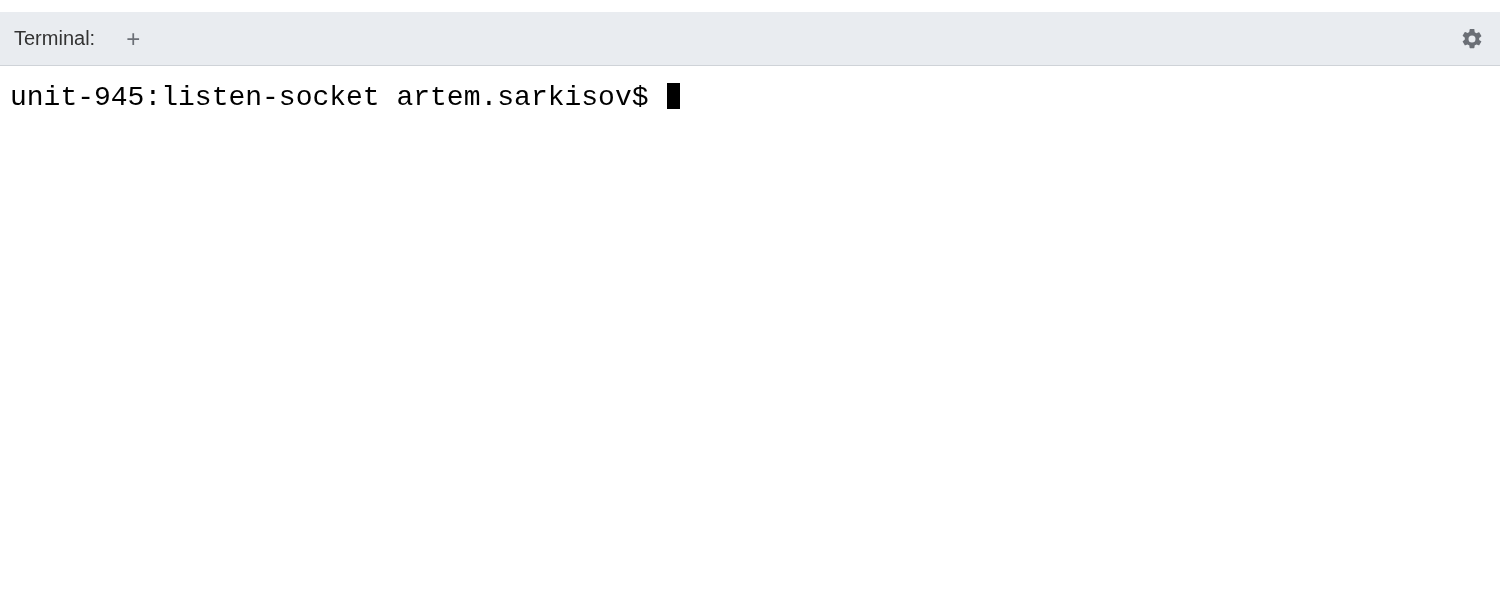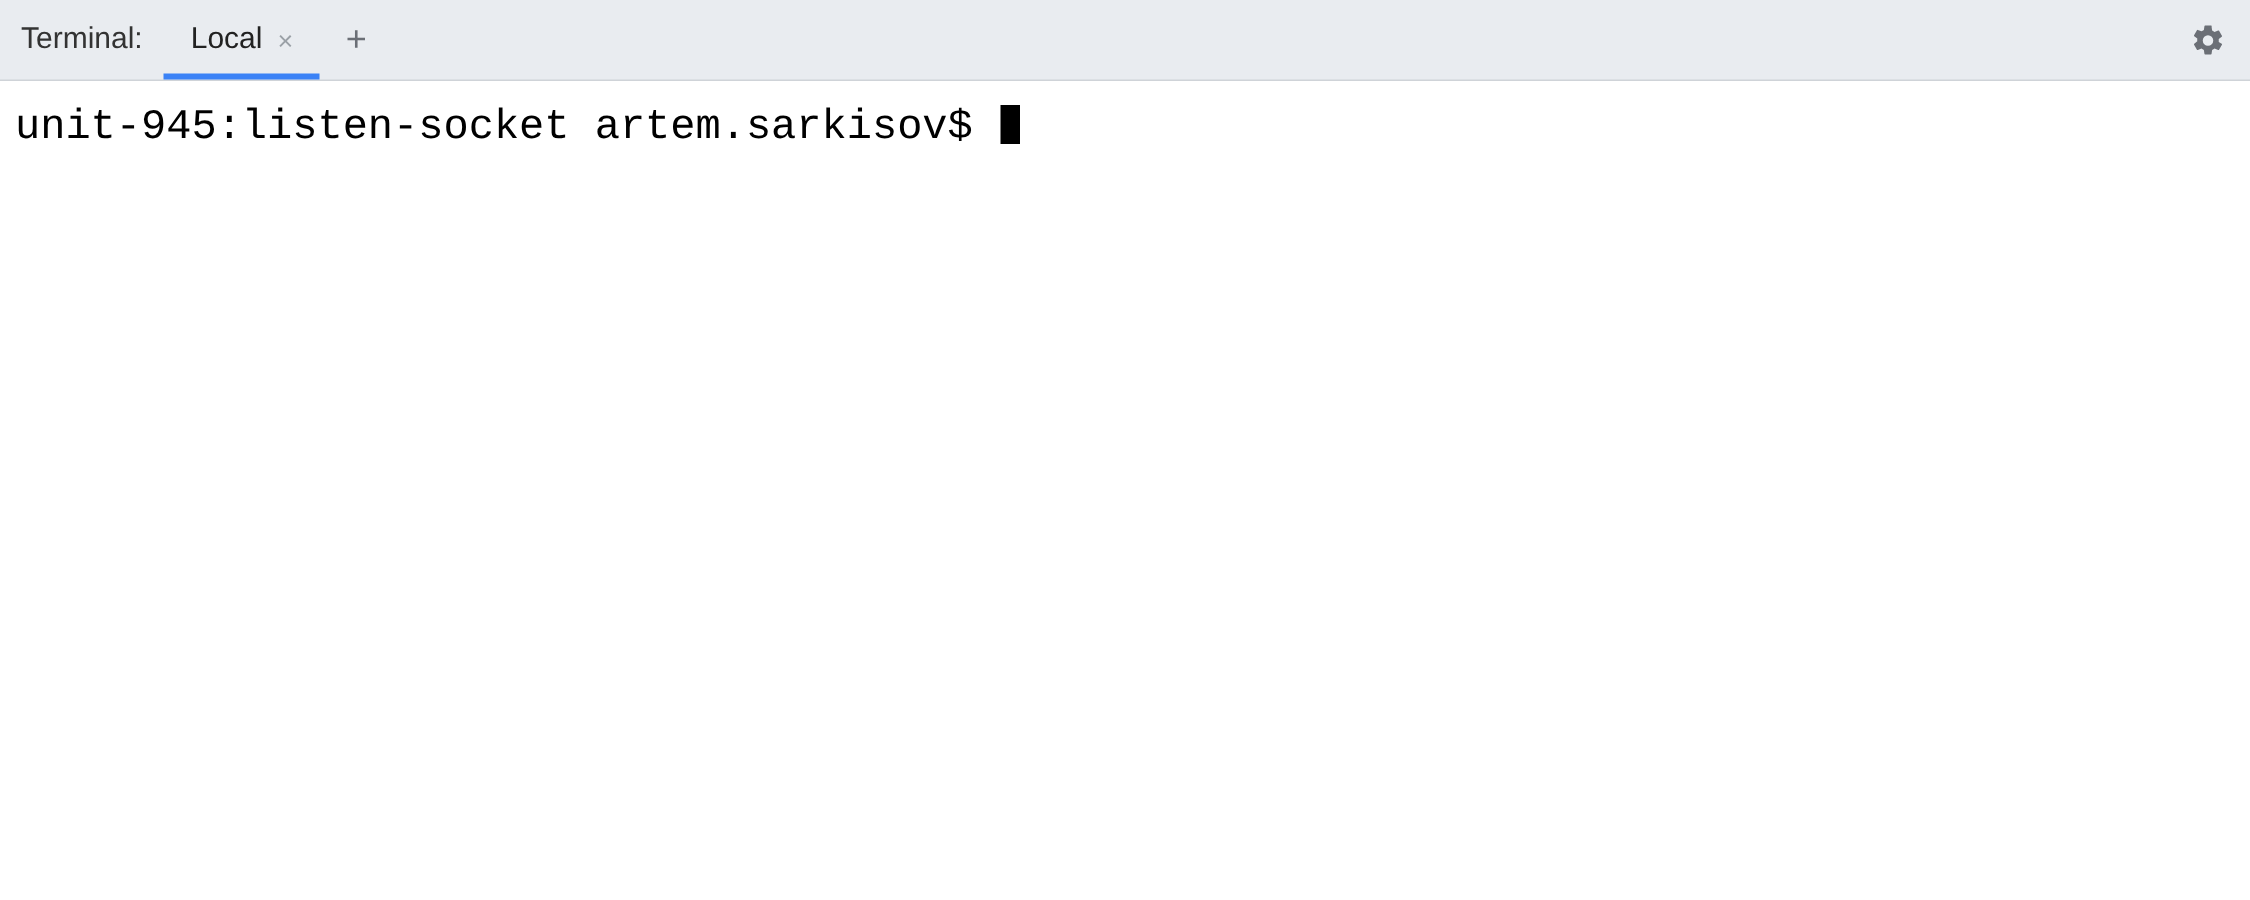--- a/index.html
+++ b/index.html
@@ -1,21 +1,21 @@
 <!DOCTYPE html>
 <html><head>
   <meta charset="utf-8">
   <style>
     * { box-sizing: border-box; margin: 0; padding: 0; }
     html, body { width: 1500px; height: 600px; overflow: hidden; font-family: -apple-system, "Segoe UI", Arial, sans-serif; }
     .panel { display: flex; flex-direction: column; width: 100%; height: 100%; background: #fff; }
     .tabbar {
       display: flex; align-items: stretch; height: 54px;
       background: #e9ecf0; border-bottom: 1px solid #cfd3d8;
-      font-size: 20px; color: #333;
+      font-size: 20px; color: #333; margin-top: 12px;
     }
     .panel-title { display: flex; align-items: center; padding: 0 14px 0 14px; color: #333; }
     .tab {
       display: flex; align-items: center; gap: 10px; padding: 0 18px;
       position: relative; cursor: pointer; color: #222;
     }
     .tab.active::after {
       content: ""; position: absolute; left: 0; right: 0; bottom: 0; height: 4px; background: #3b82f6;
     }
     .tab .close { color: #9aa0a6; font-size: 18px; line-height: 1; }
@@ -39,24 +39,20 @@
     }
   </style>
 </head>
 <body>
 
 <div class="panel">
   <div class="tabbar">
     <div class="panel-title">
       <span>Terminal:</span>
     </div>
-    <div class="tab active">
-      <span>Local</span>
-      <span class="close">×</span>
-    </div>
     <div class="newtab">
       <span>+</span>
     </div>
     <div class="spacer"></div>
     <div class="gear">
       <svg viewBox="0 0 24 24" fill="currentColor">
         <path d="M19.14,12.94a7.07,7.07,0,0,0,.05-.94,7.07,7.07,0,0,0-.05-.94l2.03-1.58a.5.5,0,0,0,.12-.64l-1.92-3.32a.5.5,0,0,0-.61-.22l-2.39.96a7.22,7.22,0,0,0-1.62-.94l-.36-2.54A.5.5,0,0,0,13.9,2h-3.8a.5.5,0,0,0-.49.42L9.25,4.96a7.22,7.22,0,0,0-1.62.94L5.24,4.94a.5.5,0,0,0-.61.22L2.71,8.48a.5.5,0,0,0,.12.64l2.03,1.58a7.07,7.07,0,0,0-.05.94,7.07,7.07,0,0,0,.05.94L2.83,14.16a.5.5,0,0,0-.12.64l1.92,3.32a.5.5,0,0,0,.61.22l2.39-.96a7.22,7.22,0,0,0,1.62.94l.36,2.54a.5.5,0,0,0,.49.42h3.8a.5.5,0,0,0,.49-.42l.36-2.54a7.22,7.22,0,0,0,1.62-.94l2.39.96a.5.5,0,0,0,.61-.22l1.92-3.32a.5.5,0,0,0-.12-.64ZM12,15.5A3.5,3.5,0,1,1,15.5,12,3.5,3.5,0,0,1,12,15.5Z"></path>
       </svg>
     </div>
   </div>

